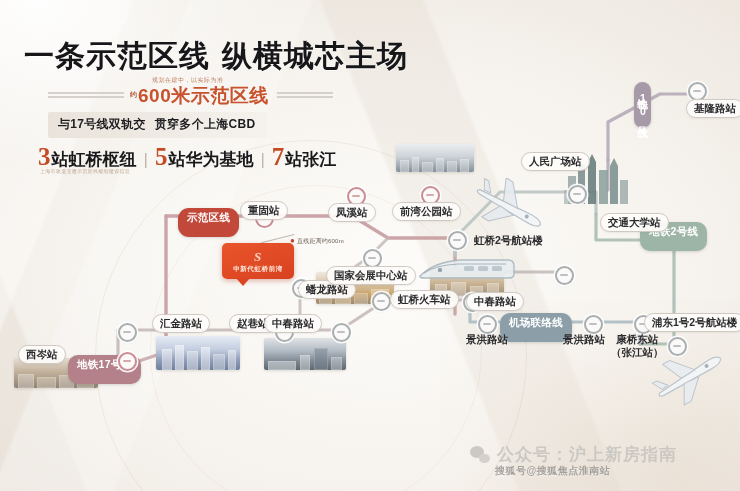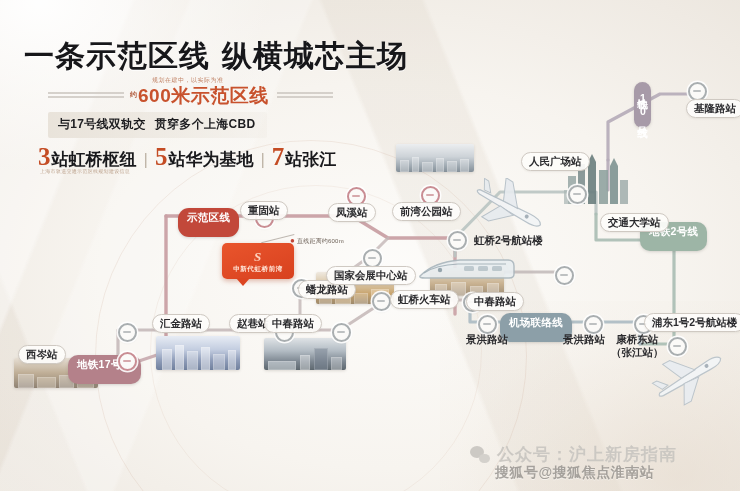--- a/index.html
+++ b/index.html
@@ -200,21 +200,21 @@
   }
   .wm-wechat .wicon{
     width:20px;height:17px;margin-right:7px;position:relative;flex:0 0 20px;
   }
   .wm-wechat .wicon b,.wm-wechat .wicon i{
     position:absolute;border-radius:50%;background:#c9c6c1;display:block;
   }
   .wm-wechat .wicon b{left:0;top:0;width:14px;height:12px;}
   .wm-wechat .wicon i{right:0;bottom:0;width:11px;height:9.5px;background:#d2cfca;}
   .wm-sohu{
-    position:absolute;left:495px;top:464px;font-size:14px;font-weight:bold;
+    position:absolute;left:495px;top:464px;font-size:10px;font-weight:bold;
     color:#8d8a86;letter-spacing:.5px;white-space:nowrap;opacity:.75;
     text-shadow:0 1px 0 rgba(255,255,255,.6);
   }
 </style>
 </head>
 <body>
 
 <div id="poster">
 
   <div class="texture"></div>

